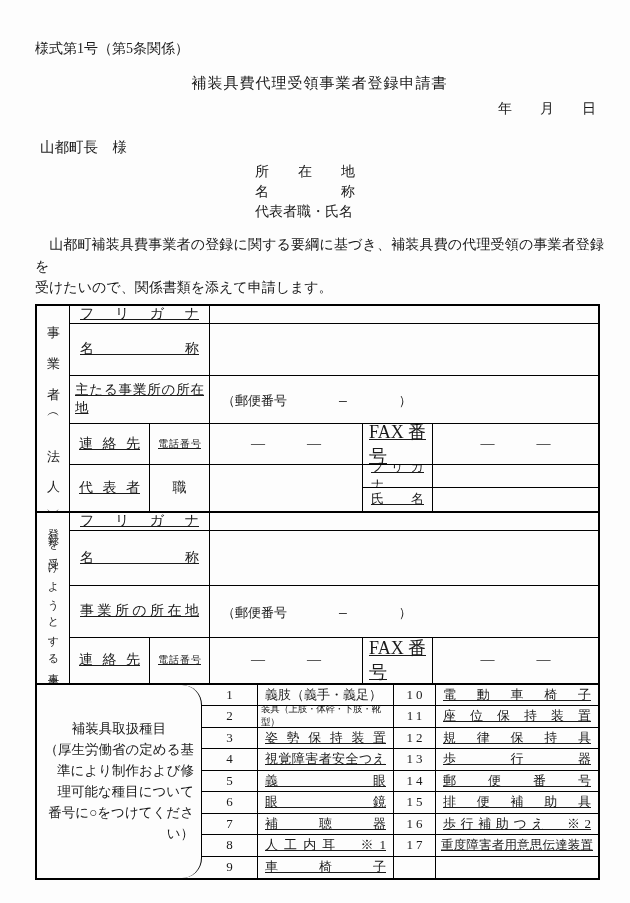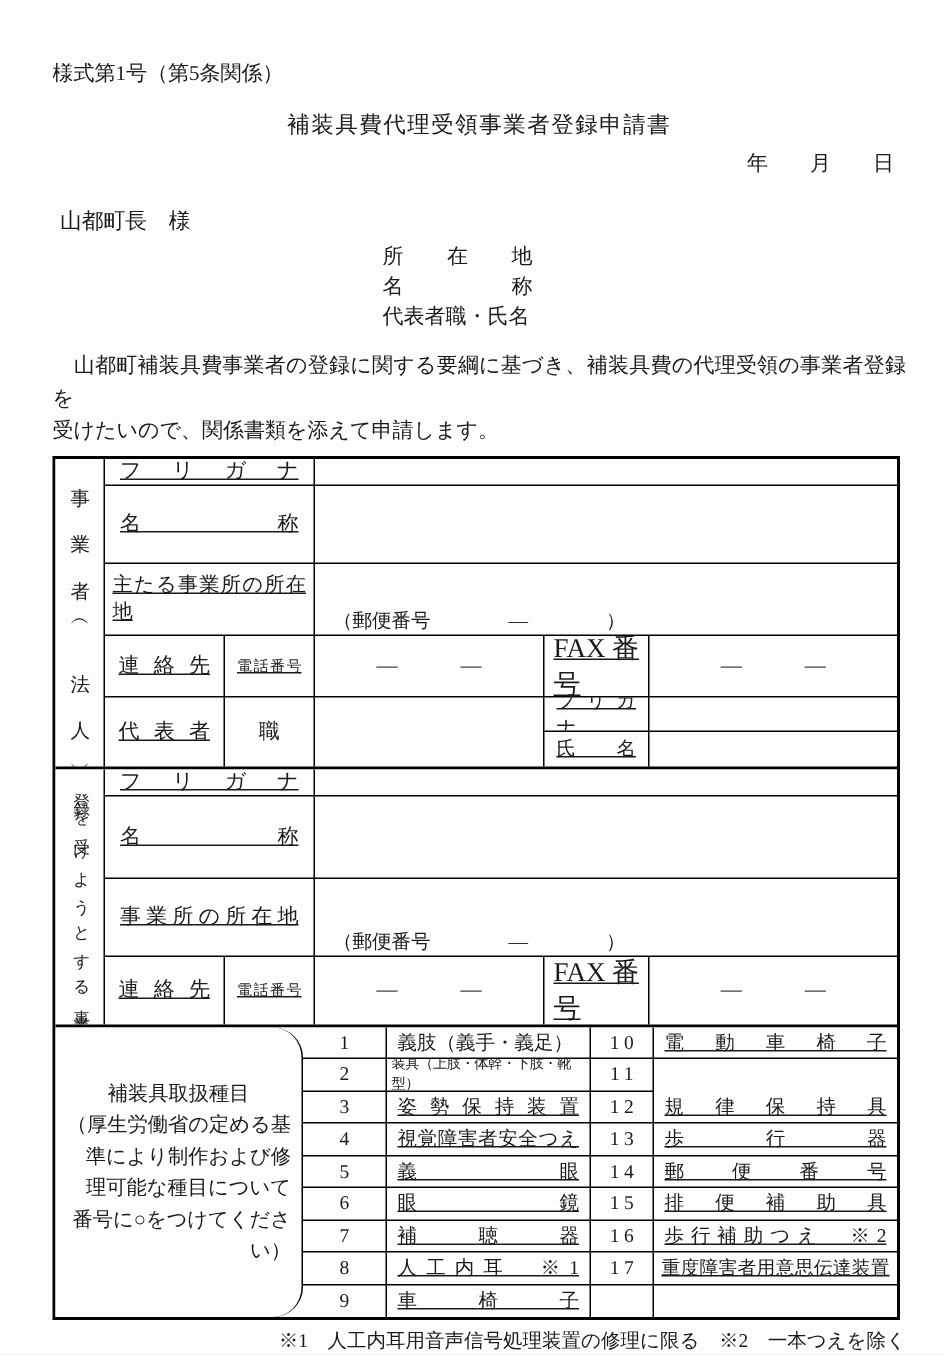--- a/index.html
+++ b/index.html
@@ -49,21 +49,21 @@
   .jst{text-align:justify;text-align-last:justify;text-decoration:underline;}
   .ctr{text-align:center;text-align-last:center;}
 
   .lab{font-size:14px;padding:0 10px;}
   .lab2{font-size:13.5px;padding:0 5px;}
   .lab3{font-size:14px;padding:0 9px;}
   .small-lab{font-size:10px;padding:0 8px;}
   .faxlab{font-size:18px;padding:0 6px;}
   .replab{font-size:13px;padding:0 8px;}
   .dashval{font-size:14px;}
-  .top{align-items:flex-end;}
+  .top{align-items:center;font-family:Liberation Mono, monospace;}
   .postal{font-size:13px;padding:3px 0 0 12px;}
 
   .vcell{justify-content:center;}
   .vt{writing-mode:vertical-rl;text-orientation:mixed;
       text-align:justify;text-align-last:justify;flex:0 0 auto;}
   .vt1{height:186px;font-size:13px;}
   .vt2{height:156px;font-size:11px;letter-spacing:1px;}
 
   .heading{flex-direction:column;justify-content:center;padding:0 7px;
            font-size:13.5px;line-height:21px;border-radius:20px;}
@@ -216,20 +216,23 @@
 
       <div class="c" style="grid-area:2/2/3/3">
           <span class="t ctr no">2</span>
         </div>
       <div class="c" style="grid-area:2/3/3/4">
           <span class="t item sm">装具（上肢・体幹・下肢・靴型）</span>
         </div>
       <div class="c" style="grid-area:2/4/3/5">
           <span class="t ctr no">11</span>
         </div>
+      <div class="c nr" style="grid-area:2/5/3/6">
+          <span class="t item jst">座位保持装置</span>
+        </div>
 
       <div class="c" style="grid-area:3/2/4/3">
           <span class="t ctr no">3</span>
         </div>
       <div class="c" style="grid-area:3/3/4/4">
           <span class="t item jst">姿勢保持装置</span>
         </div>
       <div class="c" style="grid-area:3/4/4/5">
           <span class="t ctr no">12</span>
         </div>
@@ -311,15 +314,14 @@
       <div class="c nb" style="grid-area:9/4/10/5">
           <span class="t ctr no"></span>
         </div>
       <div class="c nr nb" style="grid-area:9/5/10/6">
           <span class="t item"></span>
         </div>
     </div>
 
   </div>
 
-  <div class="footnote">※1　人工内耳用音声信号処理装置の修理に限る　※2　一本つえを除く</div>
 
 </div>
 
 </body></html>

